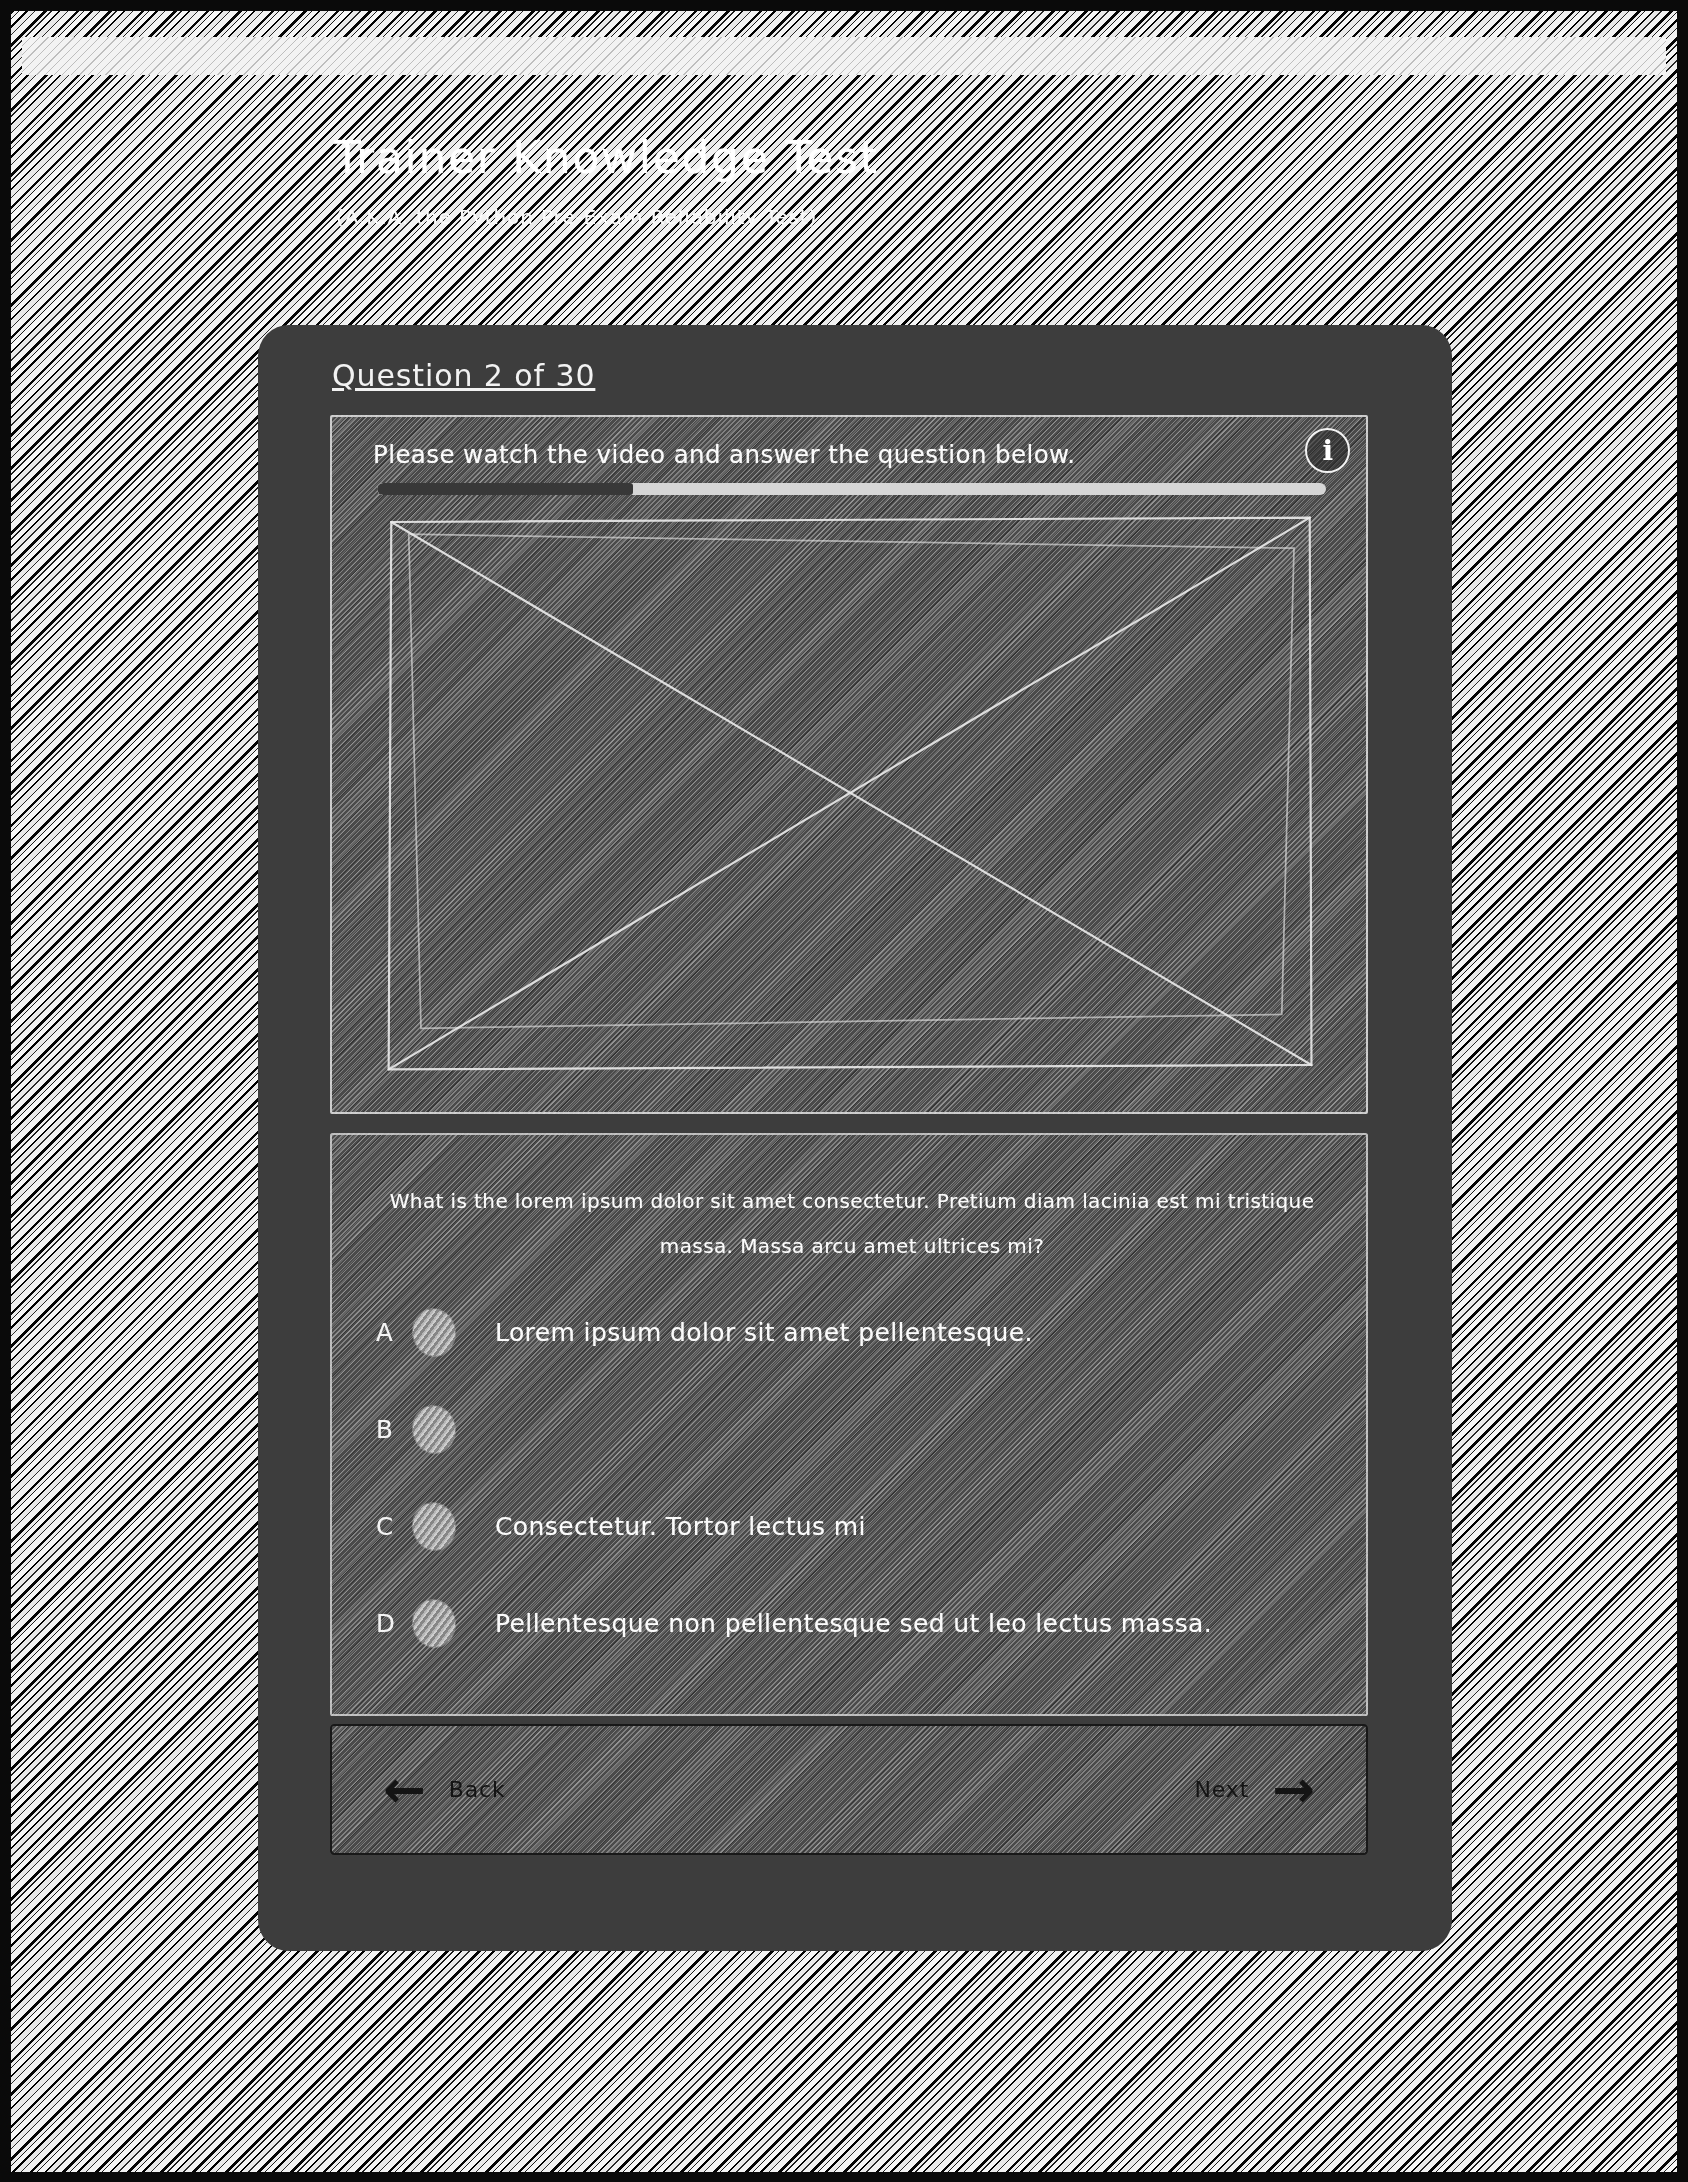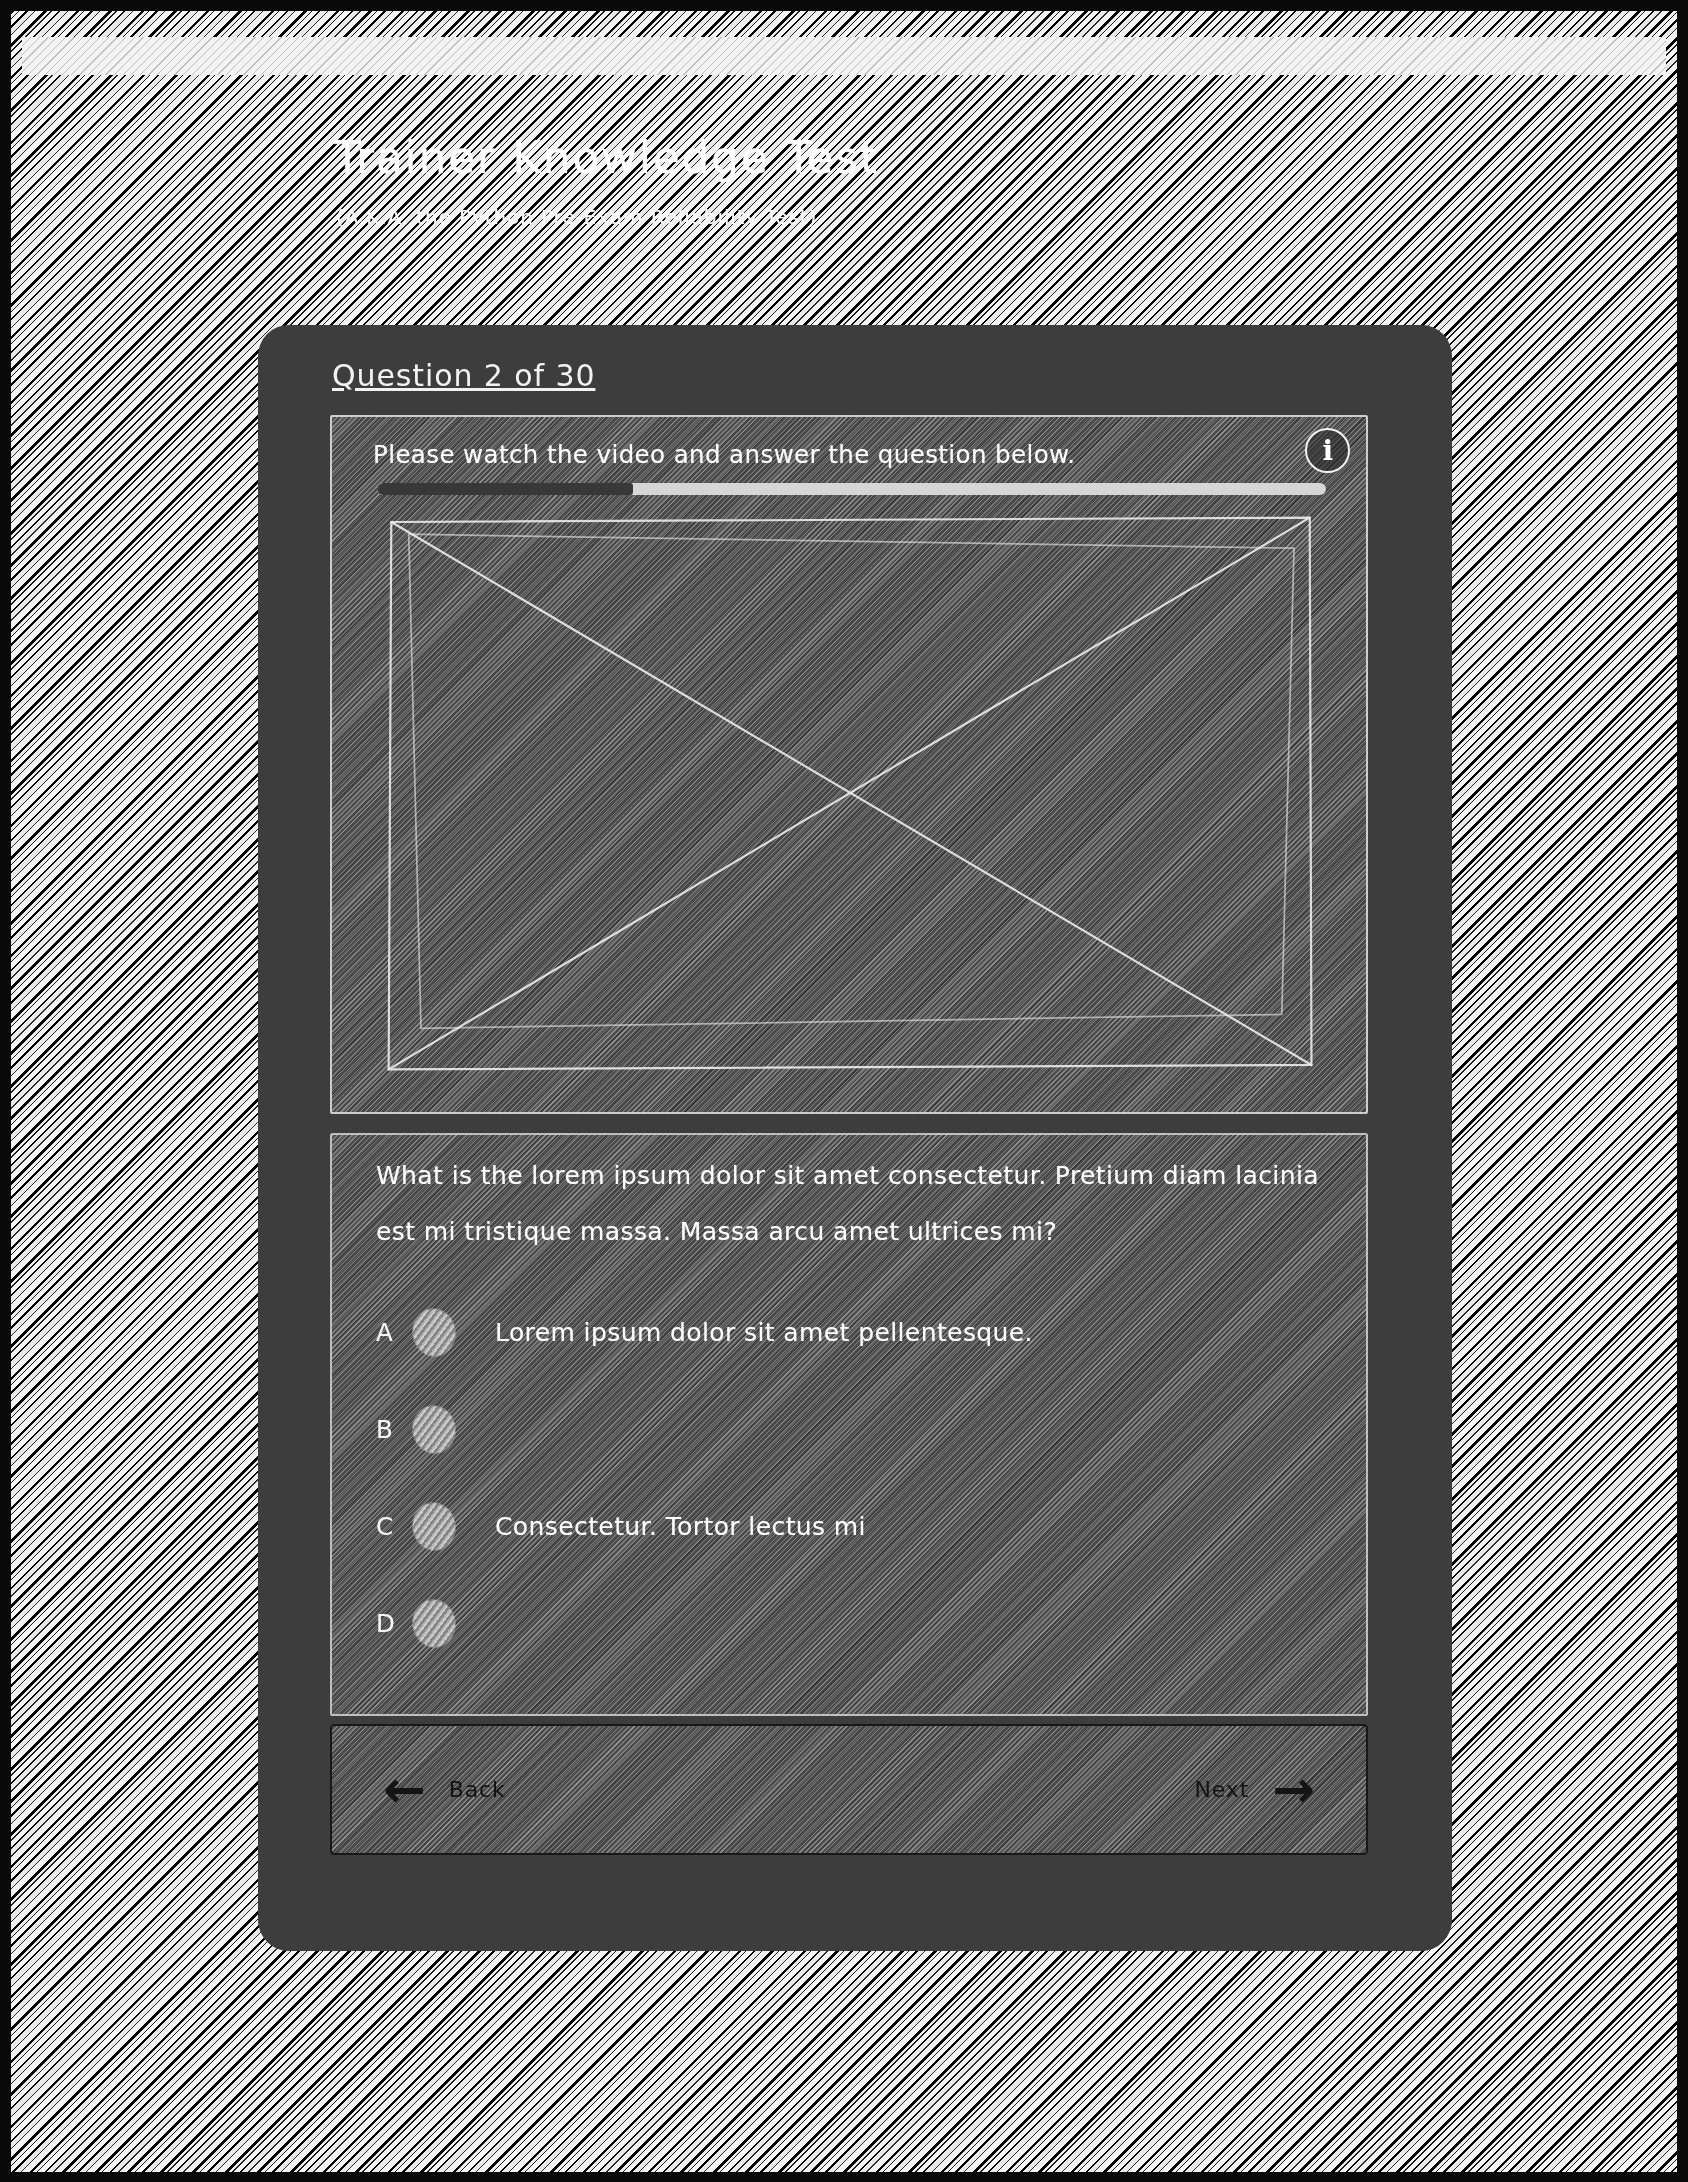--- a/index.html
+++ b/index.html
@@ -95,24 +95,24 @@
   }
   .video-stage svg { width:100%; height:100%; display:block; }
   
   .question-card {
     position:absolute; left:72px; top:808px;
     width:1038px; height:583px;
     border:2.6px solid rgba(215,215,215,.8);
     border-radius:2.6px;
   }
   .question-text {
-    position:absolute; left:44px; top:13px;
+    position:absolute; left:44px; top:44px;
     width:952px;
-    font-size:25px; line-height:2.25; color:#fbfbfb;
-    letter-spacing:0.4px; text-shadow:0 0 0.9px rgba(255,255,255,.45);
+    font-size:20px; line-height:2.25; color:#fbfbfb;
+    letter-spacing:0.4px; text-shadow:0 0 0.9px rgba(255,255,255,.45);text-align:center;
   }
   .options { position:absolute; left:44px; top:175px; width:952px; }
   .option-row {
     display:flex; align-items:center;
     height:45px; margin-bottom:52px;
     cursor:pointer;
   }
   .option-letter {
     width:30px; font-size:24.5px; color:#f4f4f4;
     text-shadow:0 0 0.9px rgba(255,255,255,.4);
@@ -200,20 +200,21 @@
 
         <div class="option-row">
           <span class="option-letter">C</span>
           <span class="radio-scribble"></span>
           <span class="option-label">Consectetur. Tortor lectus mi</span>
         </div>
 
         <div class="option-row">
           <span class="option-letter">D</span>
           <span class="radio-scribble"></span>
+          <span class="option-label">Pellentesque non pellentesque sed ut leo lectus massa.</span>
         </div>
 
       </div>
     </div>
 
     <div class="footer-bar hatch">
       <div class="nav-btn">
         <span class="nav-arrow">←</span>
         <span class="nav-label">Back</span>
       </div>

